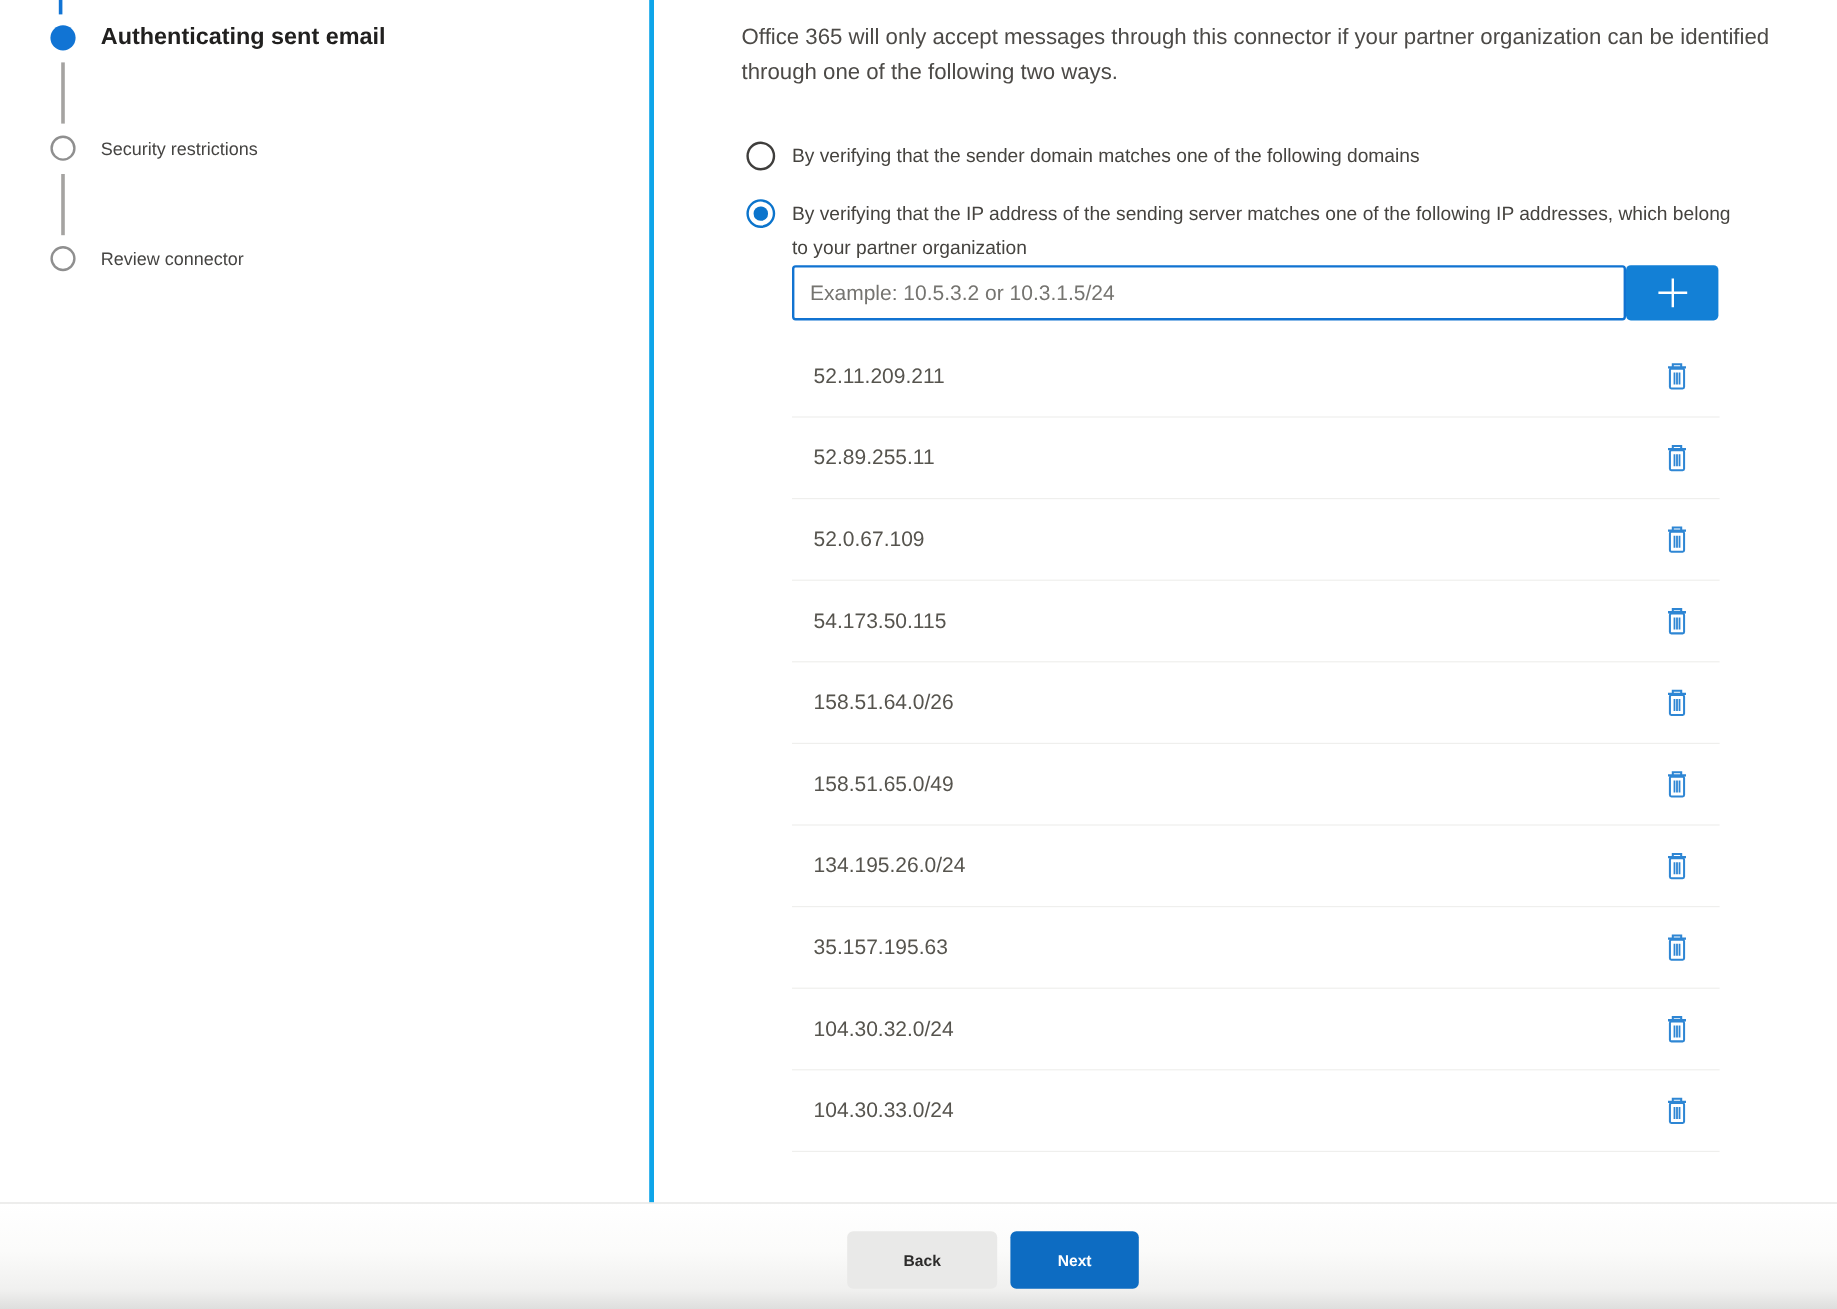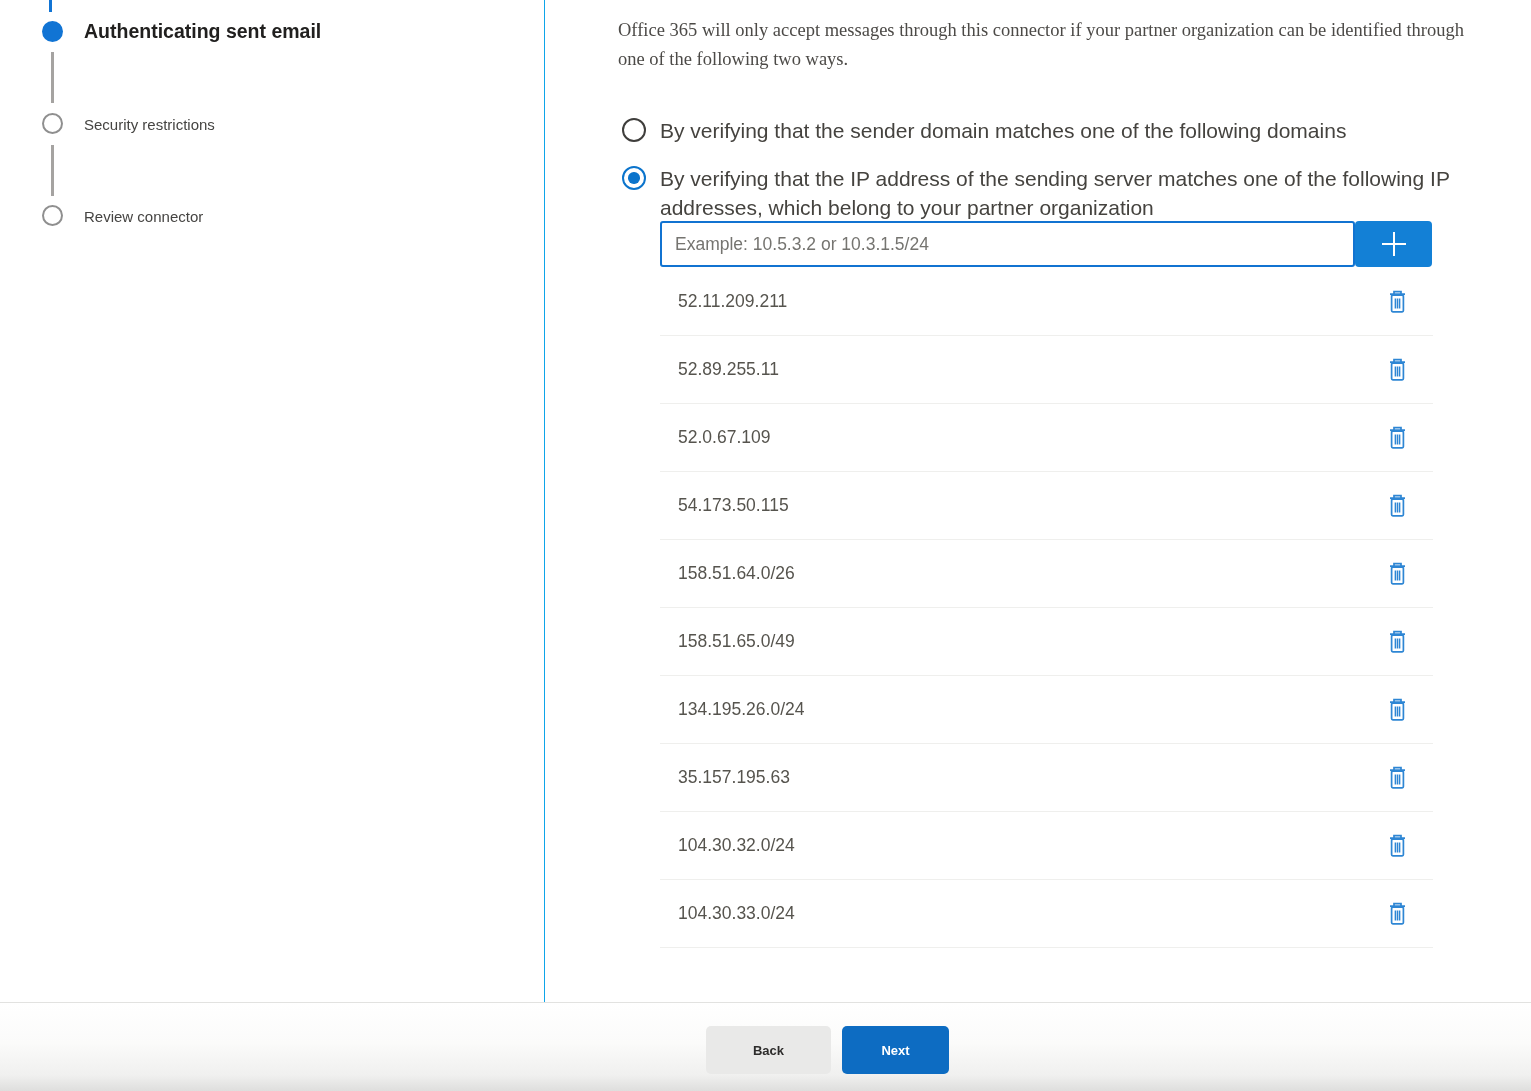--- a/index.html
+++ b/index.html
@@ -1,61 +1,61 @@
 <!DOCTYPE html>
 <html><head>
 <meta charset="utf-8">
 <style>
   * { margin:0; padding:0; box-sizing:border-box; }
   html,body { width:1531px; height:1091px; overflow:hidden; background:#ffffff;
               font-family:"Liberation Sans", sans-serif; }
 
   
   .sidebar { position:absolute; left:0; top:0; width:545px; height:1002px;
-             border-right:1px solid #0ea5e9; background:#fff; }
+             border-right:4px solid #0ea5e9; background:#fff; }
   .step-line { position:absolute; width:3px; background:#a5a3a1; }
   .step-line.completed-tail { left:49px; top:0; height:12px; background:#1174d4; }
   .step-line.seg1 { left:51px; top:52px; height:51px; }
   .step-line.seg2 { left:51px; top:145px; height:51px; }
   .step-dot { position:absolute; width:21px; height:21px; border-radius:50%; }
   .step-dot.filled { background:#1174d4; }
   .step-dot.empty  { background:#fff; border:2.5px solid #8f8f8f; }
   .step-label { position:absolute; left:84px; font-size:15px; color:#454442;
                 white-space:nowrap; line-height:21px; }
   .step-label.active { font-weight:bold; color:#21201f; font-size:19.5px; }
 
   
   .intro { position:absolute; left:618px; top:16px; width:860px;
-           font-size:18.5px; line-height:29px; color:#4c4a47;font-family:Liberation Serif, serif; }
+           font-size:18.5px; line-height:29px; color:#4c4a47; }
 
   .radio-row { position:absolute; left:622px; display:flex; align-items:flex-start; }
   .radio { width:24px; height:24px; border-radius:50%; background:#fff;
            border:2.2px solid #3f3e3c; flex:0 0 auto; position:relative; cursor:pointer; }
   .radio.checked { border-color:#0b74cc; }
   .radio.checked::after { content:''; position:absolute; left:4px; top:4px;
            width:11.5px; height:11.5px; border-radius:50%; background:#0b74cc; }
-  .radio-label { margin-left:14px; font-size:21px; line-height:29px; color:#45433f;
+  .radio-label { margin-left:14px; font-size:16px; line-height:29px; color:#45433f;
            padding-top:0; }
   .radio-row.opt1 { top:118px; }
   .radio-row.opt1 .radio-label { width:760px; margin-top:-2px; }
   .radio-row.opt2 { top:166px; }
   .radio-row.opt2 .radio-label { width:795px; margin-top:-2px; }
 
   
   .ip-entry { position:absolute; left:660px; top:221px; display:flex; }
   .ip-input { width:695px; height:46px; border:2.5px solid #1173d1; border-radius:3px;
               padding:0 13px; font-size:17.5px; color:#14532d; outline:none;
               font-family:"Liberation Sans", sans-serif; background:#fff; }
   .ip-input::placeholder { color:#757470; opacity:1; }
   .add-btn { width:77px; height:46px; margin-left:0px; border:none; border-radius:4px;
              background:#1380d6; color:#fff; cursor:pointer; display:flex;
              align-items:center; justify-content:center; }
 
   
-  .ip-list { position:absolute; left:660px; top:268px; width:773px; }
+  .ip-list { position:absolute; left:660px; top:280px; width:773px; }
   .ip-row { height:68px; display:flex; align-items:center; justify-content:space-between;
             border-bottom:1px solid #efefed; padding-left:18px; padding-right:25px; }
   .ip-text { font-size:17.5px; color:#56544e; }
   .trash-btn { background:none; border:none; cursor:pointer; padding:0; line-height:0; }
 
   
   .footer { position:absolute; left:0; top:1002px; width:1531px; height:89px;
             border-top:1px solid #e2e2e0;
             background:linear-gradient(180deg,#ffffff 0%,#fbfbfa 45%,#f0f0ef 82%,#dededd 100%); }
   .btn { position:absolute; top:23px; height:48px; border:none; border-radius:5px;

